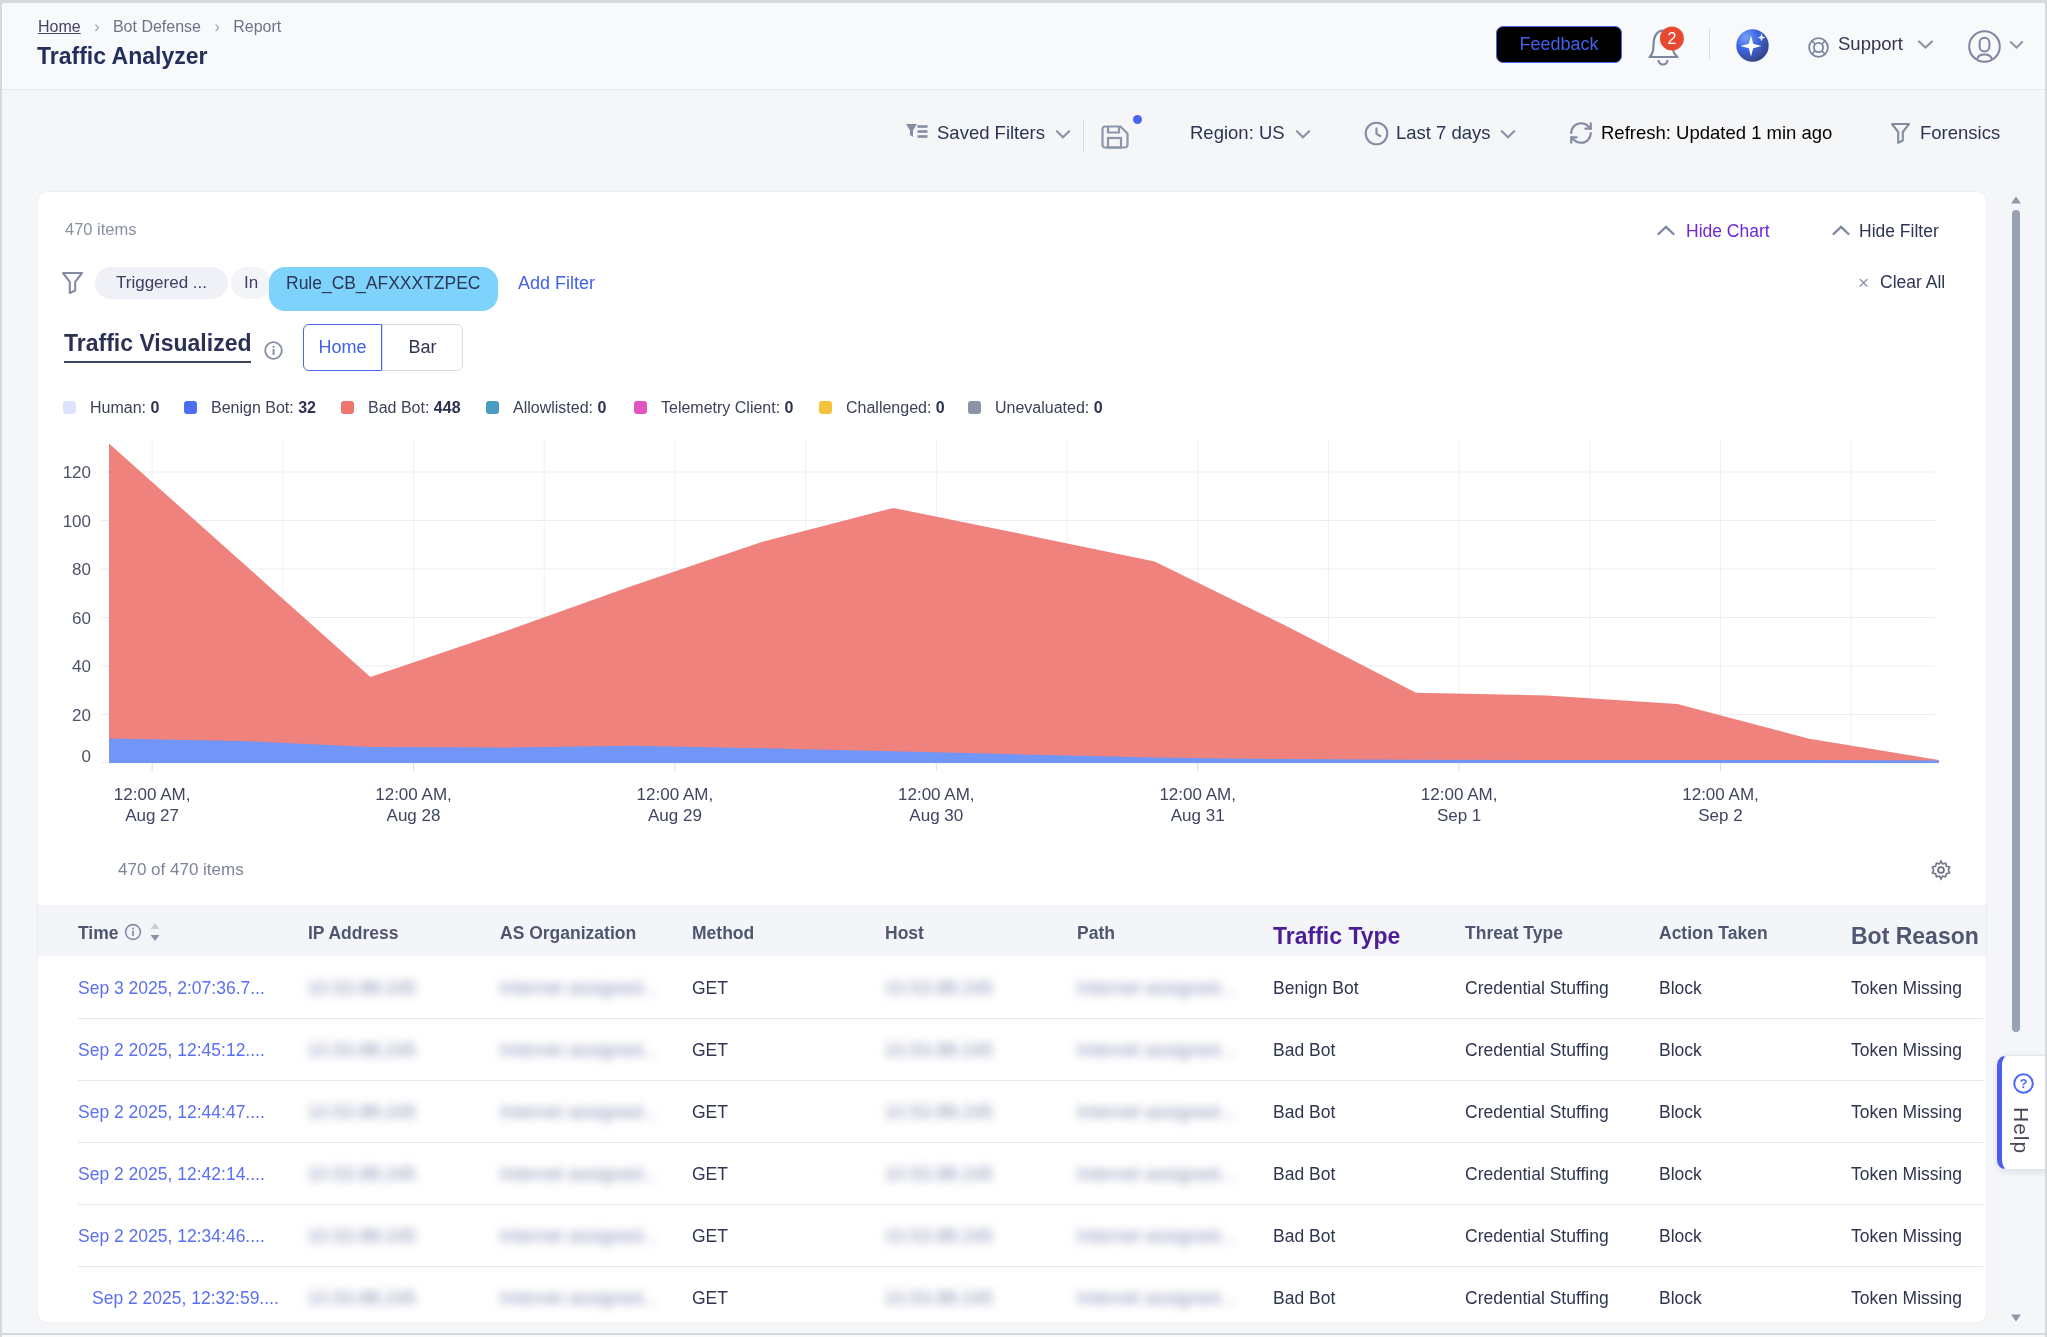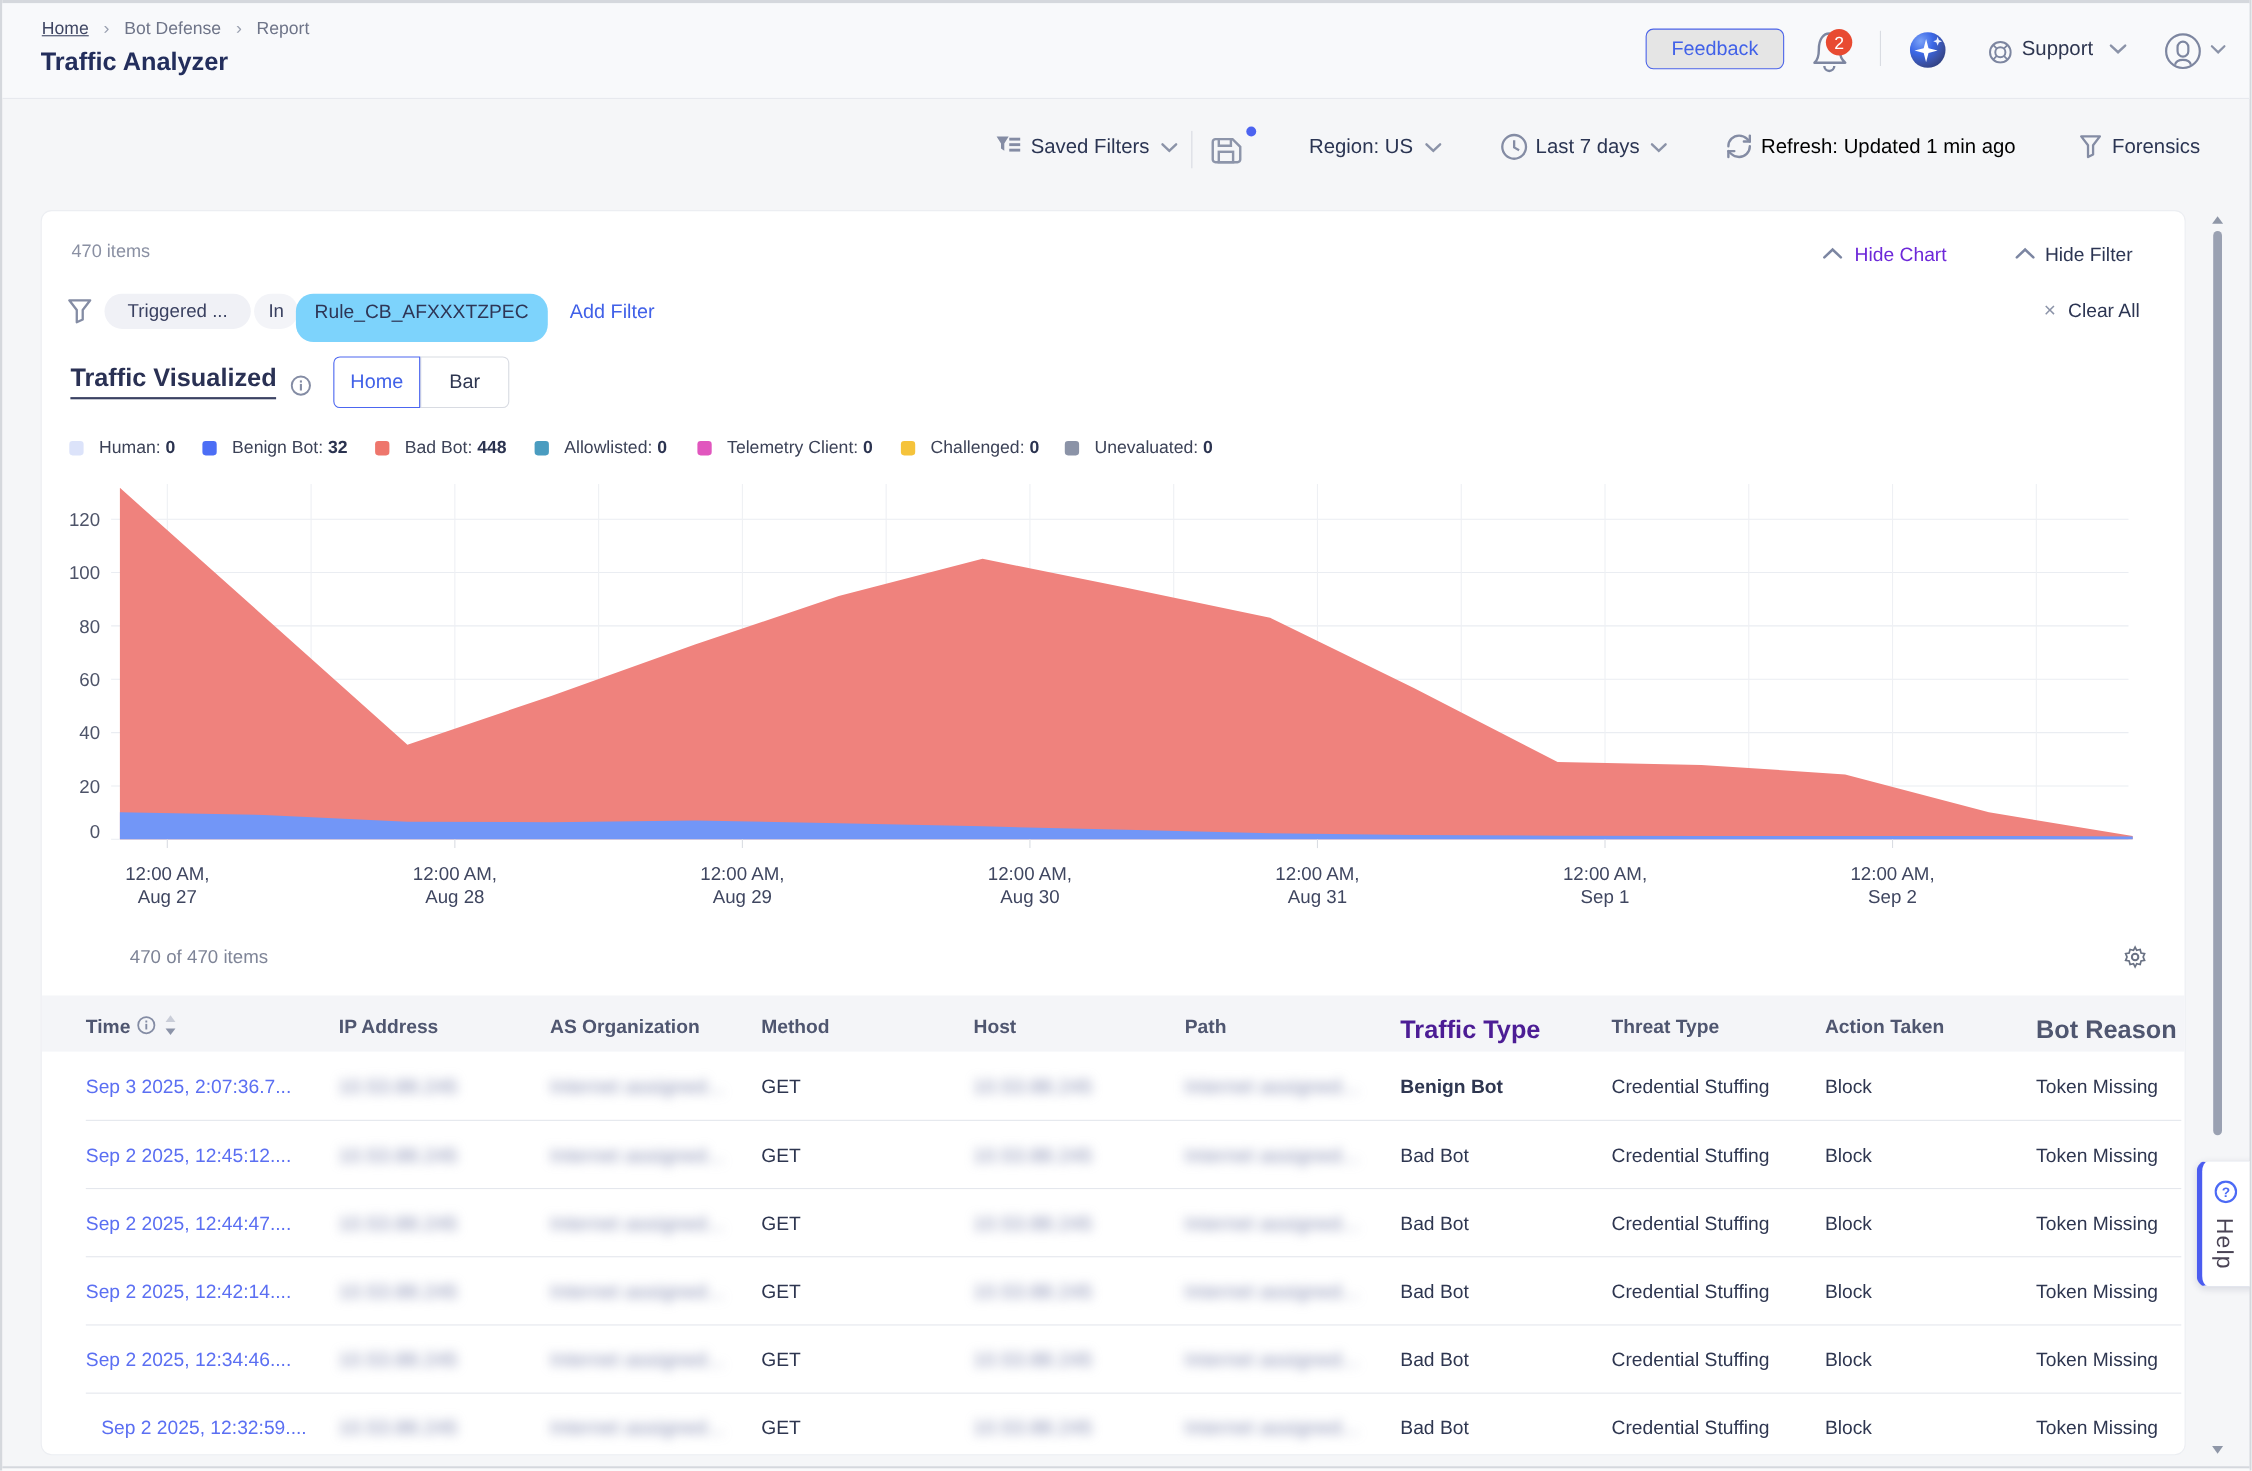--- a/index.html
+++ b/index.html
@@ -18,21 +18,21 @@
 
   <div class="abs" style="left:36px;top:18px;font-size:16px;color:#6e7488;">
     <span style="color:#3f4663;text-decoration:underline;">Home</span>
     <span style="color:#9aa0b0;padding:0 9px;">›</span>
     <span>Bot Defense</span>
     <span style="color:#9aa0b0;padding:0 9px;">›</span>
     <span>Report</span>
   </div>
   <div class="abs" style="left:35px;top:43px;font-size:23px;font-weight:600;color:#232e5c;">Traffic Analyzer</div>
 
-  <div class="abs" style="left:1494px;top:26px;width:126px;height:37px;border:1px solid #4b63e8;border-radius:7px;box-sizing:border-box;color:#4161e8;font-size:18px;text-align:center;line-height:34px;background:#e5e5e5;">Feedback</div>
+  <div class="abs" style="left:1494px;top:26px;width:126px;height:37px;border:1px solid #4b63e8;border-radius:7px;box-sizing:border-box;color:#4161e8;font-size:18px;text-align:center;line-height:34px;background:#000000;">Feedback</div>
   <svg class="abs" style="left:1642px;top:24px;" width="44" height="44" viewBox="0 0 44 44" fill="none">
     <path d="M5.5 33 C8 31 9.5 27 9.5 21 C9.5 11 14 6.5 19 6.5 C24 6.5 28.5 11 28.5 21 C28.5 27 31 31 33.5 33 Z" stroke="#7d86a0" stroke-width="2.2" stroke-linejoin="round" fill="#f8f9fb"></path>
     <path d="M14.5 36 a4.5 4.5 0 0 0 9 0" stroke="#7d86a0" stroke-width="2.2" fill="none"></path>
     <circle cx="27.9" cy="14.4" r="12" fill="#e84a31"></circle>
     <text x="27.9" y="20.2" text-anchor="middle" font-family="Liberation Sans" font-size="16" fill="#ffffff">2</text>
   </svg>
   <div class="abs" style="left:1707px;top:28px;width:1px;height:32px;background:#d9dce2;"></div>
   <svg class="abs" style="left:1734px;top:29px;" width="33" height="33" viewBox="0 0 33 33">
     <defs>
       <radialGradient id="aig" cx="30%" cy="25%" r="90%">
@@ -248,21 +248,21 @@
     .lnk{position:absolute;font-size:17.5px;color:#5b6ff2;}
     .bl{position:absolute;font-size:17.5px;color:#7e86ad;filter:blur(5px);letter-spacing:0.5px;}
     .div{position:absolute;left:76px;width:1905px;height:1px;background:#e4e7ed;}
   </style>
   <div class="lnk" style="left:76px;top:978px;">Sep 3 2025, 2:07:36.7...</div>
   <div class="bl" style="left:306px;top:978px;">10.53.88.245</div>
   <div class="bl" style="left:498px;top:978px;">Internet assigned...</div>
   <div class="rt" style="left:690px;top:978px;">GET</div>
   <div class="bl" style="left:883px;top:978px;">10.53.88.245</div>
   <div class="bl" style="left:1075px;top:978px;">Internet assigned...</div>
-  <div class="rt" style="left:1271px;top:978px;font-weight:bold;">Benign Bot</div>
+  <div class="rt" style="left:1271px;top:978px;">Benign Bot</div>
   <div class="rt" style="left:1463px;top:978px;">Credential Stuffing</div>
   <div class="rt" style="left:1657px;top:978px;">Block</div>
   <div class="rt" style="left:1849px;top:978px;">Token Missing</div>
   <div class="div" style="top:1018px;"></div>
   <div class="lnk" style="left:76px;top:1040px;">Sep 2 2025, 12:45:12....</div>
   <div class="bl" style="left:306px;top:1040px;">10.53.88.245</div>
   <div class="bl" style="left:498px;top:1040px;">Internet assigned...</div>
   <div class="rt" style="left:690px;top:1040px;">GET</div>
   <div class="bl" style="left:883px;top:1040px;">10.53.88.245</div>
   <div class="bl" style="left:1075px;top:1040px;">Internet assigned...</div>

